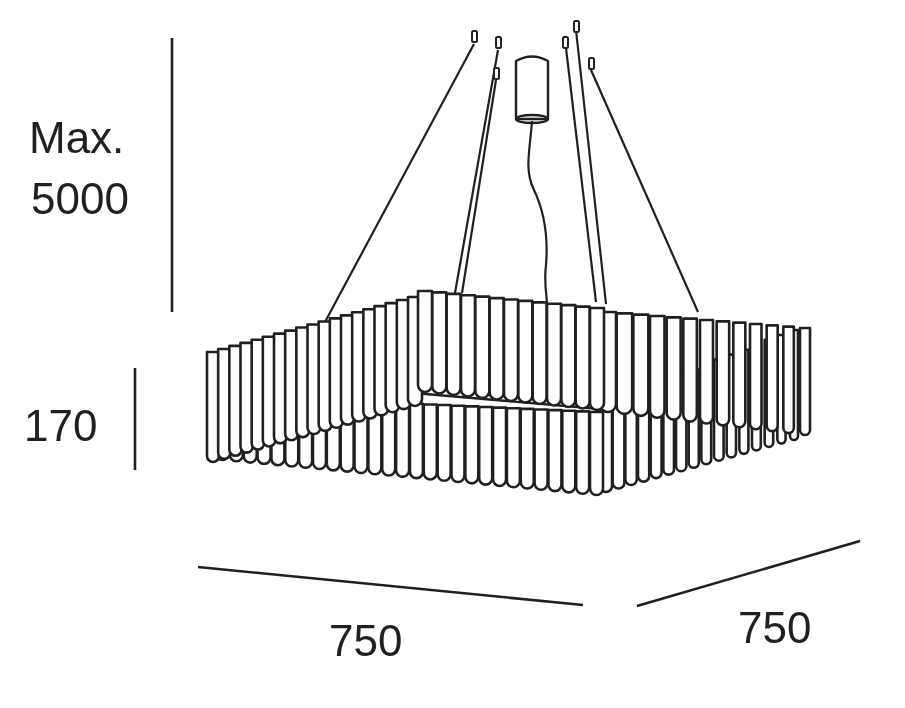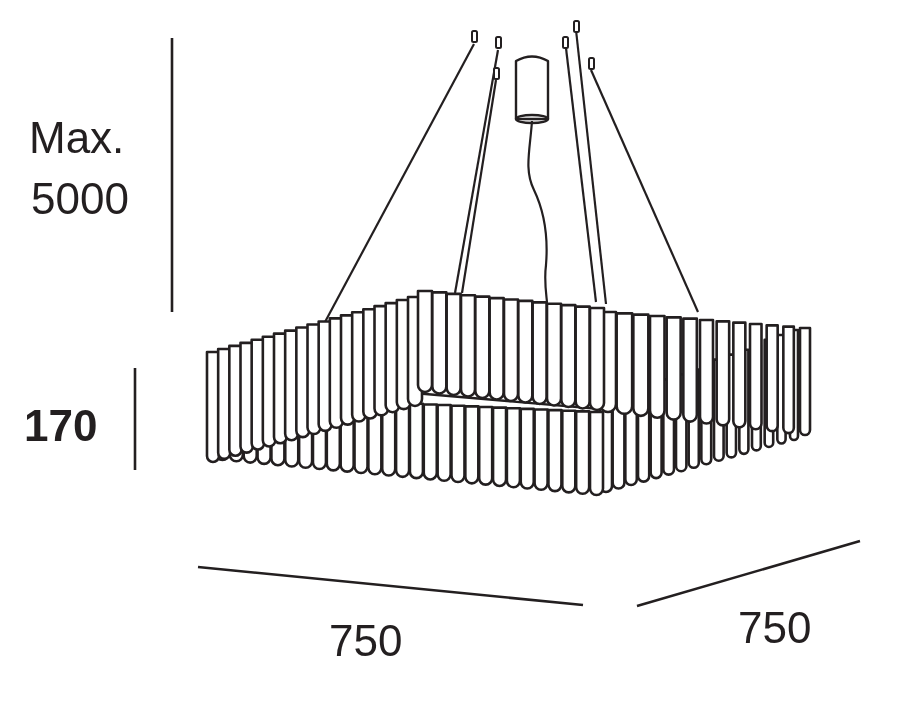--- a/index.html
+++ b/index.html
@@ -8,21 +8,21 @@
   .dim-label {
     position: absolute;
     font-family: "Liberation Sans", sans-serif;
     color: #231f20;
     font-size: 44px;
     line-height: 1;
     white-space: nowrap;
   }
   #lbl-max { left: 29px; top: 116px; }
   #lbl-5000 { left: 31px; top: 177px; }
-  #lbl-170 { left: 24px; top: 404px; font-weight: bold; }
+  #lbl-170 { left: 24px; top: 404px; }
   #lbl-750a { left: 329px; top: 619px; }
   #lbl-750b { left: 738px; top: 606px; }
   svg { position: absolute; left: 0; top: 0; }
   .ln { stroke: #231f20; stroke-width: 2.4; fill: none; stroke-linecap: round; stroke-linejoin: round; }
   .dimln { stroke: #231f20; stroke-width: 2.6; fill: none; }
   .tube { stroke: #231f20; stroke-width: 2.6; fill: #ffffff; stroke-linejoin: round; }
   .wire { stroke: #231f20; stroke-width: 2.2; fill: none; }
   .clip { stroke: #231f20; stroke-width: 2; fill: #ffffff; }
 </style>
 </head>

